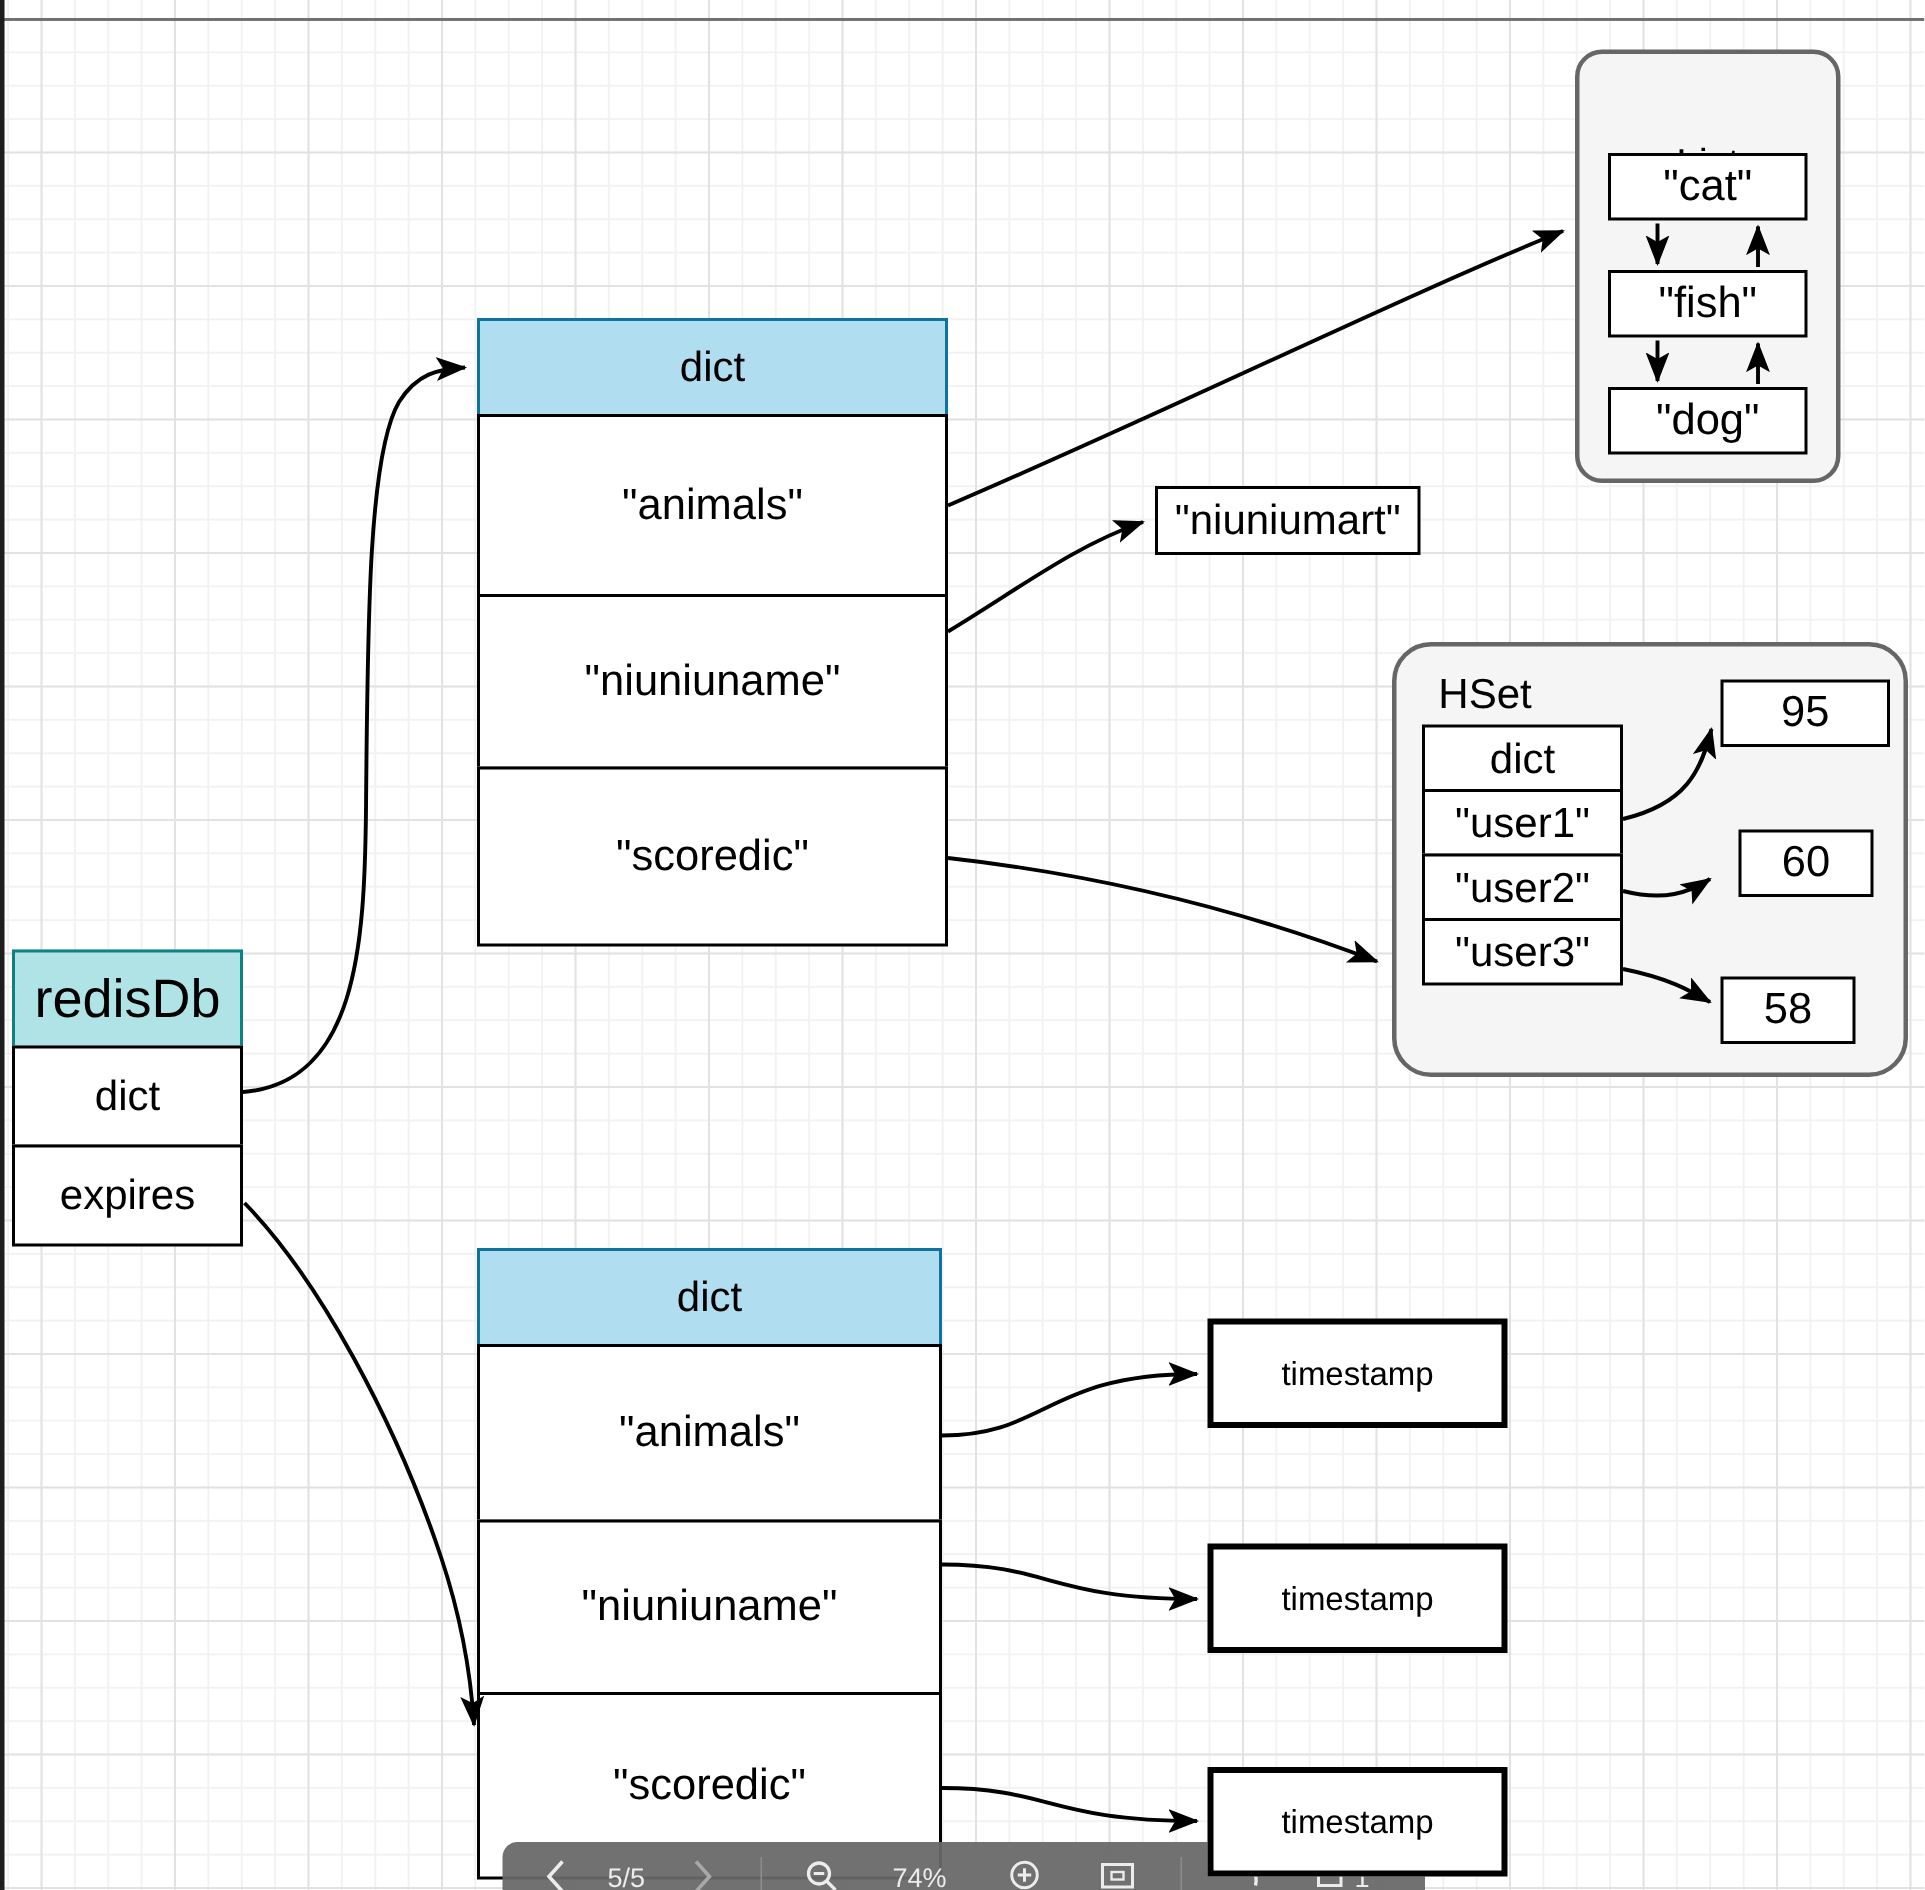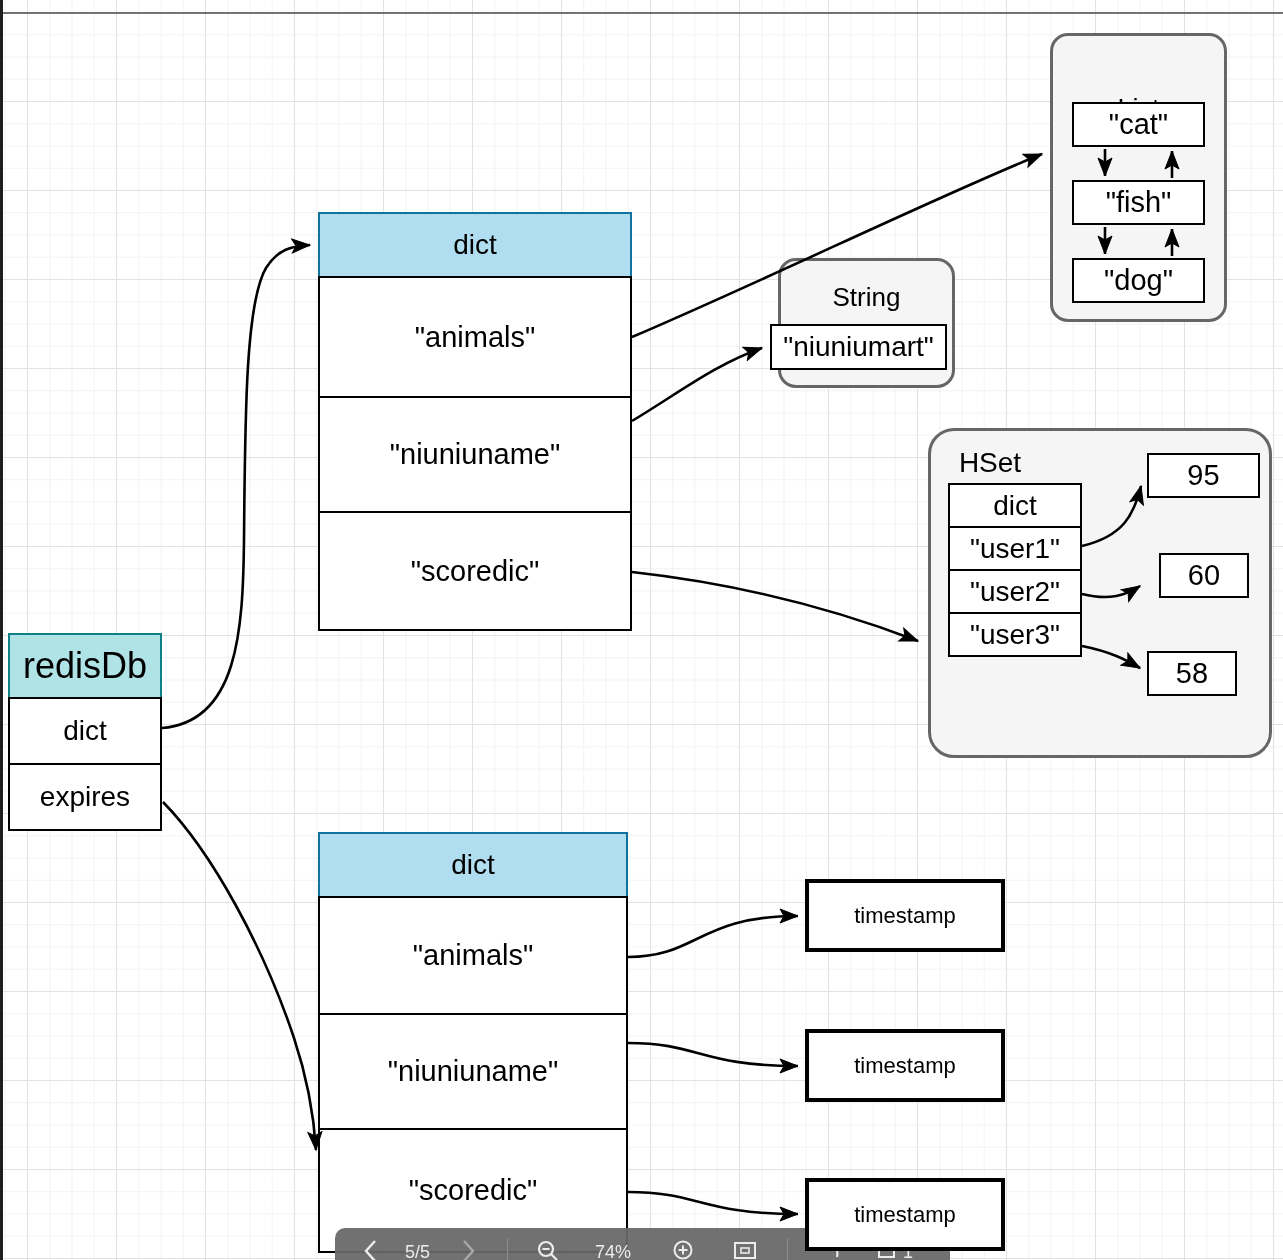--- a/index.html
+++ b/index.html
@@ -76,33 +76,30 @@
     <div class="cell" style="height:120px;">"scoredic"</div>
   </div>
 
   <div class="tbl" style="left:318px;top:832px;width:310px;">
     <div class="cell hdr-blue" style="height:66px;">dict</div>
     <div class="cell" style="height:119px;">"animals"</div>
     <div class="cell" style="height:117px;">"niuniuname"</div>
     <div class="cell" style="height:125px;">"scoredic"</div>
   </div>
 
-  <div class="group" style="left:778px;top:258px;width:177px;height:130px;">
-    <div class="group-title" style="top:21px;font-size:26px;">String</div>
-  </div>
   <div class="mini" style="left:770px;top:324px;width:177px;height:46px;font-size:28px;">"niuniumart"</div>
 
   <div class="group" style="left:1050px;top:33px;width:177px;height:289px;">
     <div class="group-title" style="top:22px;margin-top:36px;">List</div>
   </div>
   <div class="mini" style="left:1072px;top:102px;width:133px;height:45px;">"cat"</div>
   <div class="mini" style="left:1072px;top:180px;width:133px;height:45px;">"fish"</div>
   <div class="mini" style="left:1072px;top:258px;width:133px;height:45px;">"dog"</div>
 
-  <div class="group" style="left:928px;top:428px;width:344px;height:330px;border-radius:26px;">
+  <div class="group" style="left:928px;top:428px;width:344px;height:290px;border-radius:26px;">
     <div class="group-title" style="top:16px;left:-110px;font-size:28px;">HSet</div>
   </div>
   <div class="tbl stack" style="left:948px;top:485px;width:134px;z-index:2;">
     <div class="mini" style="width:134px;height:45px;font-size:28px;">dict</div>
     <div class="mini" style="width:134px;height:45px;font-size:28px;">"user1"</div>
     <div class="mini" style="width:134px;height:45px;font-size:28px;">"user2"</div>
     <div class="mini" style="width:134px;height:45px;font-size:28px;">"user3"</div>
   </div>
   <div class="mini" style="left:1147px;top:453px;width:113px;height:45px;">95</div>
   <div class="mini" style="left:1147px;top:553px;width:90px;height:45px;margin-left:12px;">60</div>

